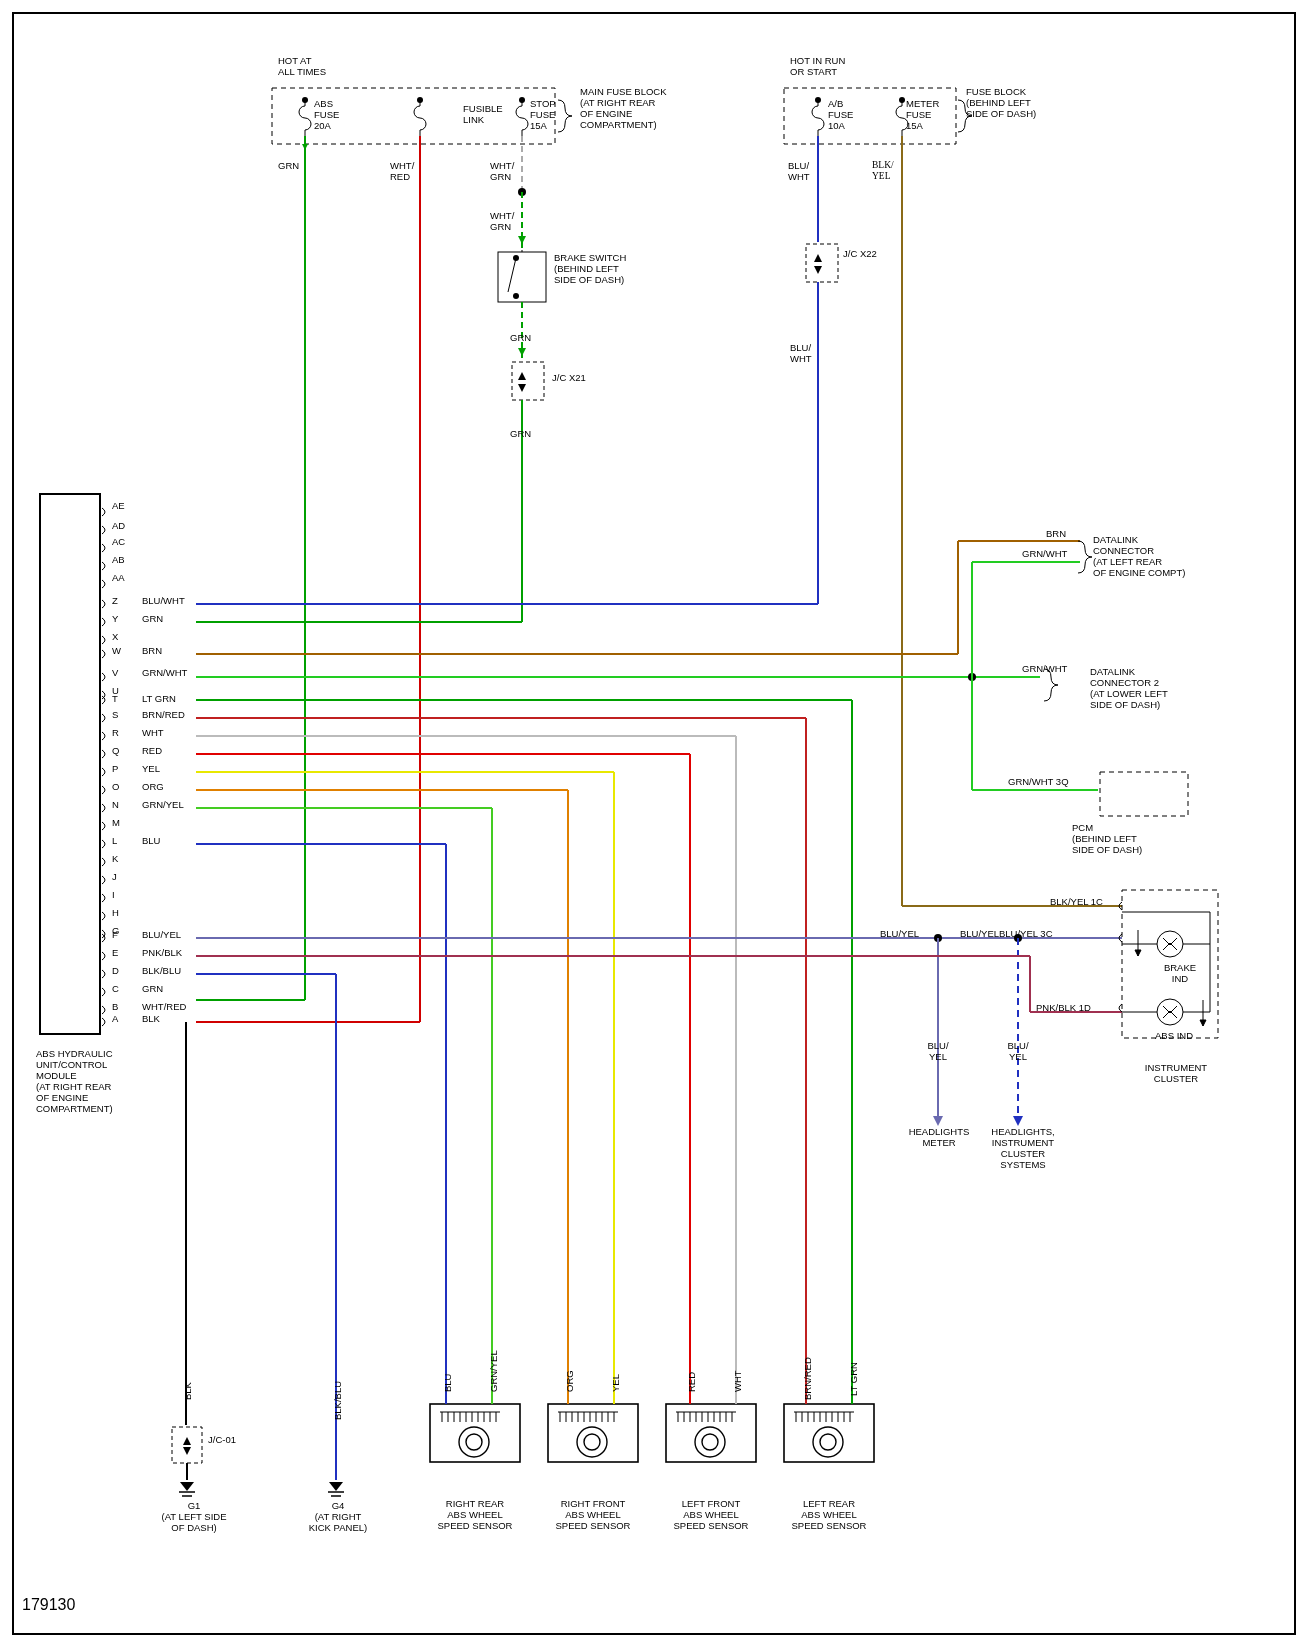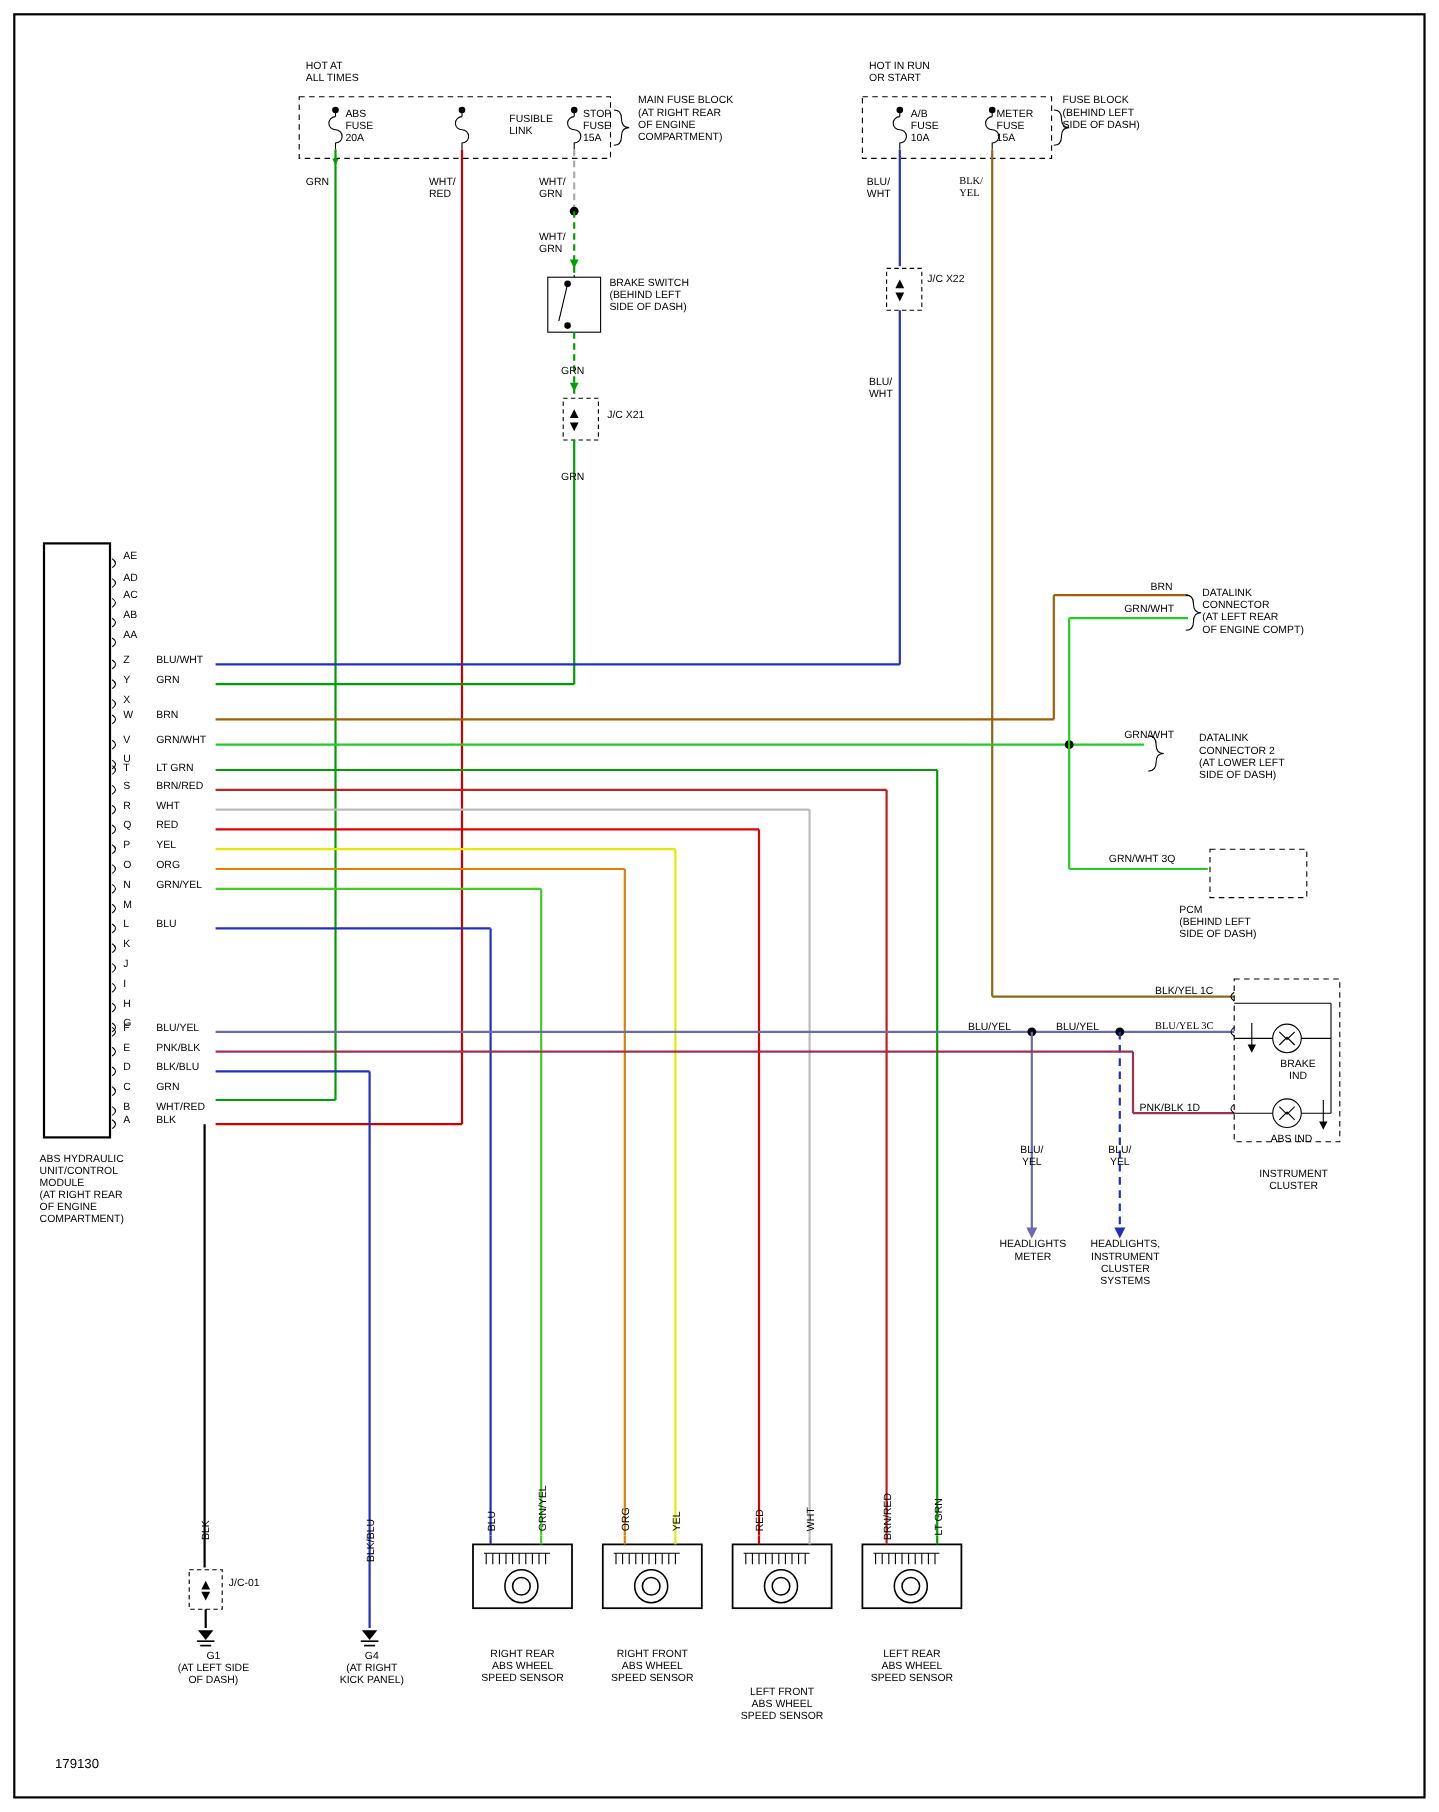--- a/index.html
+++ b/index.html
@@ -3,21 +3,21 @@
 <meta charset="utf-8">
 <style>
   html,body{margin:0;padding:0;background:#ffffff;}
   body{font-family:"Liberation Sans", sans-serif;}
   #sheet{position:relative;width:1308px;height:1647px;background:#fff;overflow:hidden;}
   #frame{position:absolute;left:12px;top:12px;width:1284px;height:1623px;border:2px solid #000;box-sizing:border-box;}
   .lbl{position:absolute;font-size:9.5px;line-height:11px;color:#000;white-space:pre;}
   .lbl.c{text-align:center;}
   .vt{position:absolute;font-size:9.5px;line-height:11px;color:#000;white-space:pre;transform:rotate(-90deg);transform-origin:left top;}
   svg{position:absolute;left:0;top:0;overflow:visible;}
-  #code{position:absolute;left:22px;top:1596px;font-size:12px;margin-left:28px;}
+  #code{position:absolute;left:22px;top:1596px;font-size:16px;}
 </style>
 </head>
 <body>
 
 <div id="sheet">
   <div id="frame"></div>
 
   <svg width="1308" height="1647">
 
     <rect x="272" y="88" width="283" height="56" fill="none" stroke="#000" stroke-width="1" stroke-dasharray="5,4"></rect>
@@ -361,21 +361,21 @@
   <div class="lbl" style="left:1090px;top:666px;">DATALINK
 CONNECTOR 2
 (AT LOWER LEFT
 SIDE OF DASH)</div>
   <div class="lbl" style="left:1008px;top:776px;">GRN/WHT 3Q</div>
   <div class="lbl" style="left:1072px;top:822px;">PCM
 (BEHIND LEFT
 SIDE OF DASH)</div>
 
   <div class="lbl" style="left:1050px;top:896px;">BLK/YEL 1C</div>
-  <div class="lbl" style="left:1050px;top:928px;font-family:Liberation Serif, serif;">BLU/YEL 3C</div>
+  <div class="lbl" style="left:999px;top:928px;">BLU/YEL 3C</div>
   <div class="lbl" style="left:1036px;top:1002px;">PNK/BLK 1D</div>
   <div class="lbl c" style="left:1150px;top:962px;width:60px;">BRAKE
 IND</div>
   <div class="lbl c" style="left:1142px;top:1030px;width:64px;">ABS IND</div>
   <div class="lbl c" style="left:1134px;top:1062px;width:84px;">INSTRUMENT
 CLUSTER</div>
 
   <div class="lbl" style="left:880px;top:928px;">BLU/YEL</div>
   <div class="lbl" style="left:960px;top:928px;">BLU/YEL</div>
   <div class="lbl c" style="left:908px;top:1040px;width:60px;">BLU/
@@ -407,21 +407,21 @@
   <div class="vt" style="left:732px;top:1392px;">WHT</div>
   <div class="vt" style="left:802px;top:1400px;">BRN/RED</div>
   <div class="vt" style="left:848px;top:1396px;">LT GRN</div>
 
   <div class="lbl c" style="left:428px;top:1498px;width:94px;">RIGHT REAR
 ABS WHEEL
 SPEED SENSOR</div>
   <div class="lbl c" style="left:546px;top:1498px;width:94px;">RIGHT FRONT
 ABS WHEEL
 SPEED SENSOR</div>
-  <div class="lbl c" style="left:664px;top:1498px;width:94px;margin-top:35px;">LEFT FRONT
+  <div class="lbl c" style="left:664px;top:1498px;width:94px;">LEFT FRONT
 ABS WHEEL
 SPEED SENSOR</div>
   <div class="lbl c" style="left:782px;top:1498px;width:94px;">LEFT REAR
 ABS WHEEL
 SPEED SENSOR</div>
 
   <div id="code">179130</div>
 </div>
 
 </body></html>

